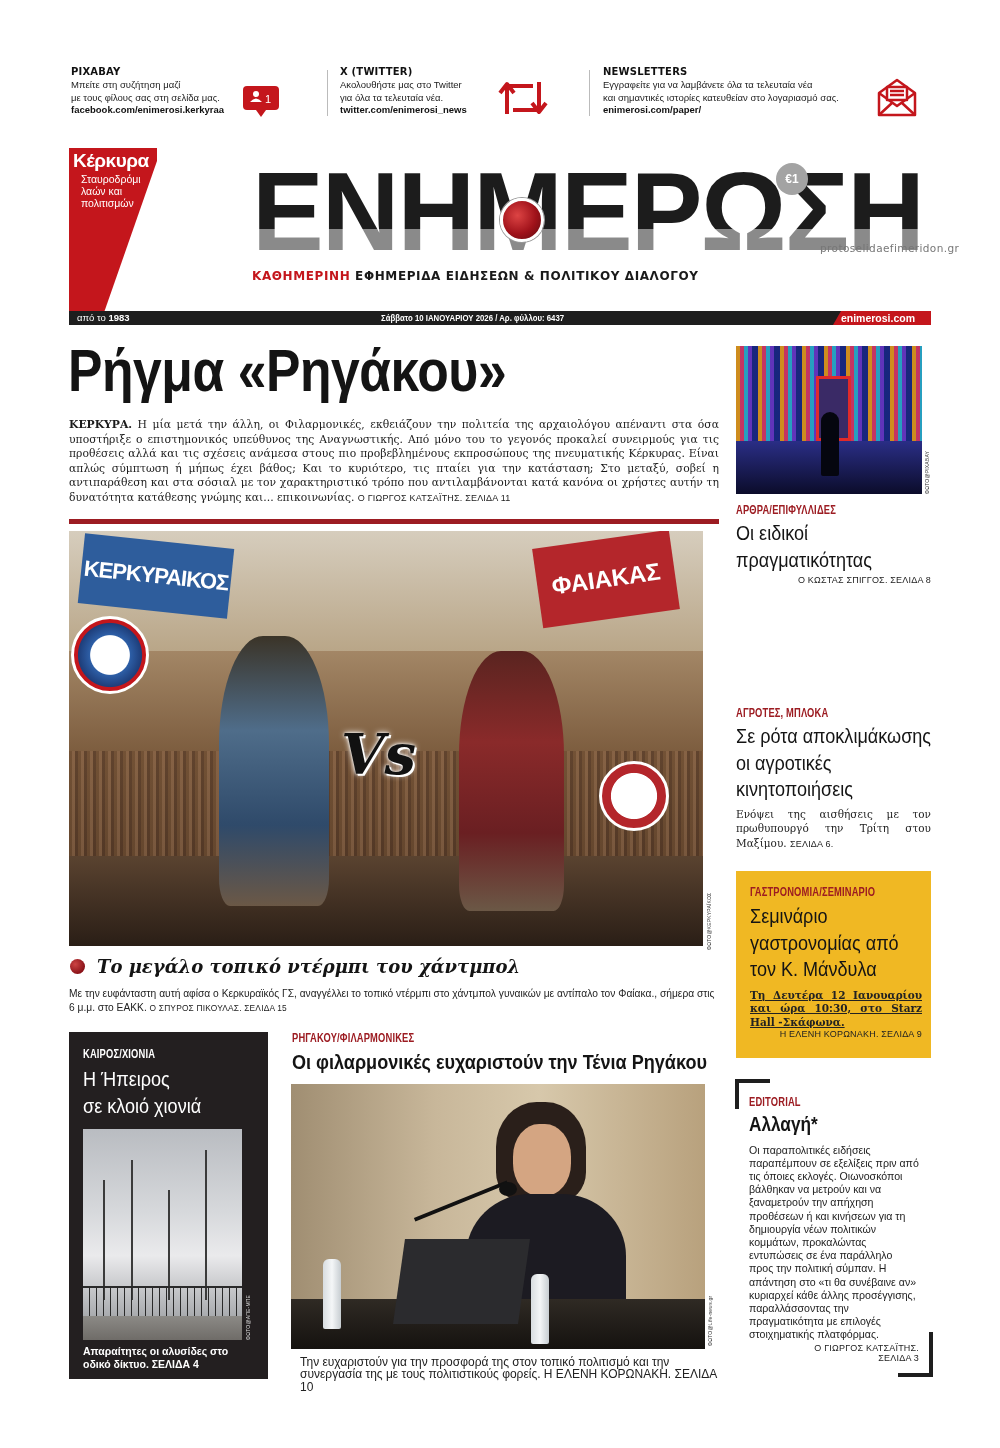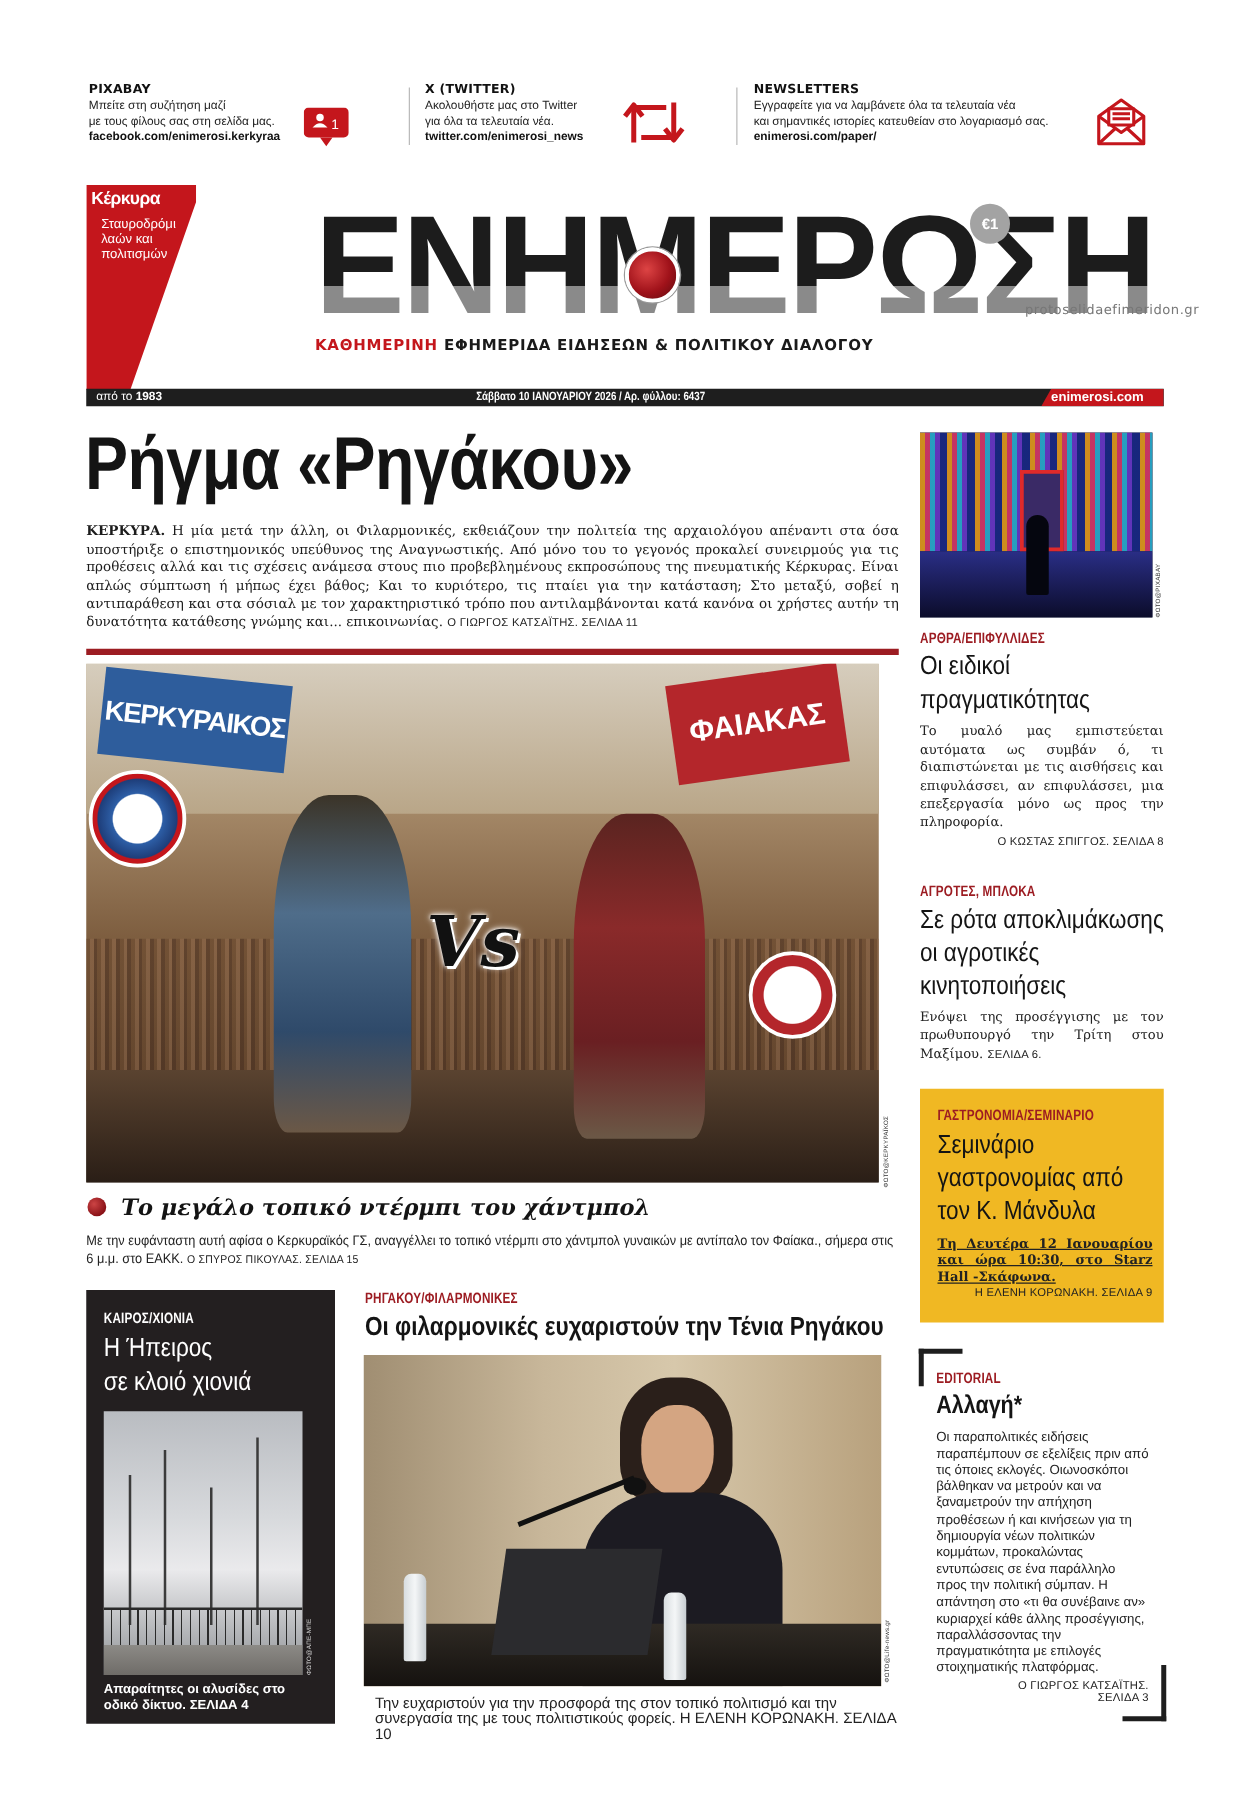--- a/index.html
+++ b/index.html
@@ -10,21 +10,21 @@
   
   .social { position: absolute; top: 66px; height: 60px; }
   .social h4 { font-family: "DejaVu Sans", sans-serif; font-weight: 700; font-size: 10px; letter-spacing: 0.2px; color: #111; margin-bottom: 2px; }
   .social p { font-size: 9.5px; line-height: 12.5px; color: #222; }
   .social p.link { font-weight: 700; color: #111; }
   .vsep { position: absolute; width: 1px; background: #bbb; top: 70px; height: 46px; }
 
   
   .kerkyra-badge { position: absolute; left: 69px; top: 148px; width: 88px; height: 164px; background: #c4161c;
     clip-path: polygon(0 0, 100% 0, 100% 8%, 40% 100%, 0 100%); }
-  .kerkyra-badge .k-title { position: absolute; left: 4px; top: 2px; font-family: "Liberation Sans", sans-serif; font-weight: 700; font-size: 14px; color: #fff; letter-spacing: -0.5px; }
+  .kerkyra-badge .k-title { position: absolute; left: 4px; top: 2px; font-family: "Liberation Sans", sans-serif; font-weight: 700; font-size: 19px; color: #fff; letter-spacing: -0.5px; }
   .kerkyra-badge .k-sub { position: absolute; left: 12px; top: 25px; width: 70px; font-size: 10.5px; line-height: 12px; color: #fff; }
   .logo-wrap { position: absolute; left: 252px; top: 170px; width: 540px; height: 100px; }
   .logo-text { position: absolute; left: 0; top: -18px; font-family: "Liberation Sans", sans-serif; font-weight: 700; font-size: 112px; letter-spacing: -2px; transform: scaleX(0.96); transform-origin: left; line-height: 120px; color: #1c1c1c;
     background: linear-gradient(to bottom, #1c1c1c 0%, #1c1c1c 64%, #8a8a8a 64%, #8a8a8a 100%);
     -webkit-background-clip: text; background-clip: text; -webkit-text-fill-color: transparent; white-space: nowrap; }
   .logo-globe { position: absolute; left: 248px; top: 28px; width: 44px; height: 44px; border-radius: 50%;
     background: radial-gradient(circle at 38% 38%, #d44 0%, #a0121a 55%, #5c0a0e 100%); border: 3px solid #fff; box-shadow: 0 0 0 1px #999; }
   .price-badge { position: absolute; left: 776px; top: 163px; width: 32px; height: 32px; border-radius: 50%; background: #a3a3a3; color: #fff; font-size: 12px; font-weight: 700; text-align: center; line-height: 32px; }
   .tagline { position: absolute; left: 252px; top: 269px; font-family: "DejaVu Sans", sans-serif; font-size: 12px; font-weight: 700; letter-spacing: 0.6px; white-space: nowrap; }
   .tagline .red { color: #c4161c; }
@@ -207,28 +207,27 @@
   <div class="stripes"></div>
   <div class="floor"></div>
   <div class="door"></div>
   <div class="person"></div>
 </div>
 <div class="photo-credit-v" style="left:924px; top:440px; height:54px;">ΦΩΤΟ@PIXABAY</div>
 
 <div class="abs" style="left:736px; top:503px; width:195px;">
   <div class="kicker">ΑΡΘΡΑ/ΕΠΙΦΥΛΛΙΔΕΣ</div>
   <h3 class="rc-head" style="margin-top:3px; width:220px;">Οι ειδικοί πραγματικότητας</h3>
-  <p class="rc-body" style="margin-top:5px;">Το μυαλό μας εμπιστεύεται αυτόματα ως συμβάν ό, τι διαπιστώνεται με τις αισθήσεις και επιφυλάσσει, αν επιφυλάσσει, μια επεξεργασία μόνο ως προς την πληροφορία.</p>
   <p class="rc-by" style="margin-top:2px;">Ο ΚΩΣΤΑΣ ΣΠΙΓΓΟΣ. ΣΕΛΙΔΑ 8</p>
 </div>
 
 <div class="abs" style="left:736px; top:706px; width:195px;">
   <div class="kicker">ΑΓΡΟΤΕΣ, ΜΠΛΟΚΑ</div>
   <h3 class="rc-head" style="margin-top:3px; width:228px;">Σε ρότα αποκλιμάκωσης οι αγροτικές κινητοποιήσεις</h3>
-  <p class="rc-body" style="margin-top:4px;"><span>Ενόψει της προσέγγισης με τον πρωθυπουργό την Τρίτη στου Μαξίμου.</span> <span class="byline">ΣΕΛΙΔΑ 6.</span></p>
+  <p class="rc-body" style="margin-top:4px;"><span>Ενόψει της αισθήσεις με τον πρωθυπουργό την Τρίτη στου Μαξίμου.</span> <span class="byline">ΣΕΛΙΔΑ 6.</span></p>
 </div>
 
 <div class="yellow-box">
   <div style="position:absolute; left:14px; top:14px; width:172px;">
     <div class="kicker">ΓΑΣΤΡΟΝΟΜΙΑ/ΣΕΜΙΝΑΡΙΟ</div>
     <h3 class="rc-head" style="margin-top:4px; width:200px;">Σεμινάριο γαστρονομίας από τον Κ. Μάνδυλα</h3>
     <p class="rc-body" style="margin-top:6px; line-height:13.5px; font-weight:600;text-decoration:underline;">Τη Δευτέρα 12 Ιανουαρίου και ώρα 10:30, στο Starz Hall -Σκάφωνα.</p>
     <p class="rc-by" style="margin-top:0;">Η ΕΛΕΝΗ ΚΟΡΩΝΑΚΗ. ΣΕΛΙΔΑ 9</p>
   </div>
 </div>

